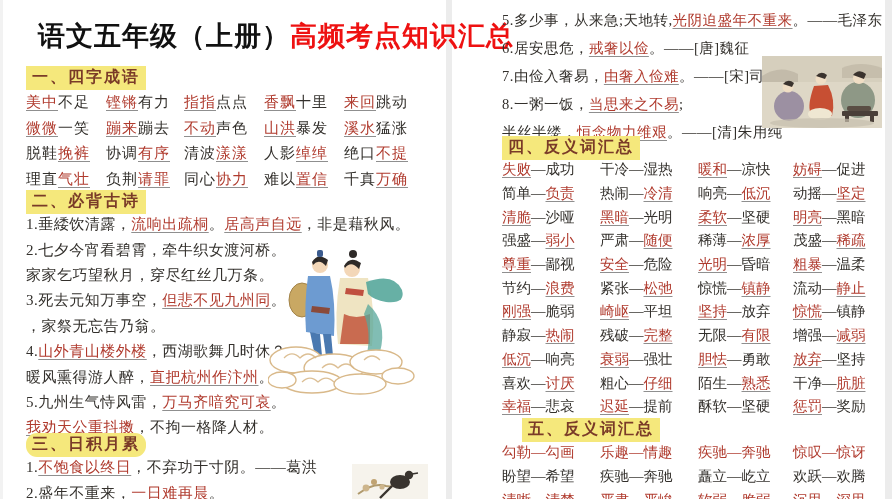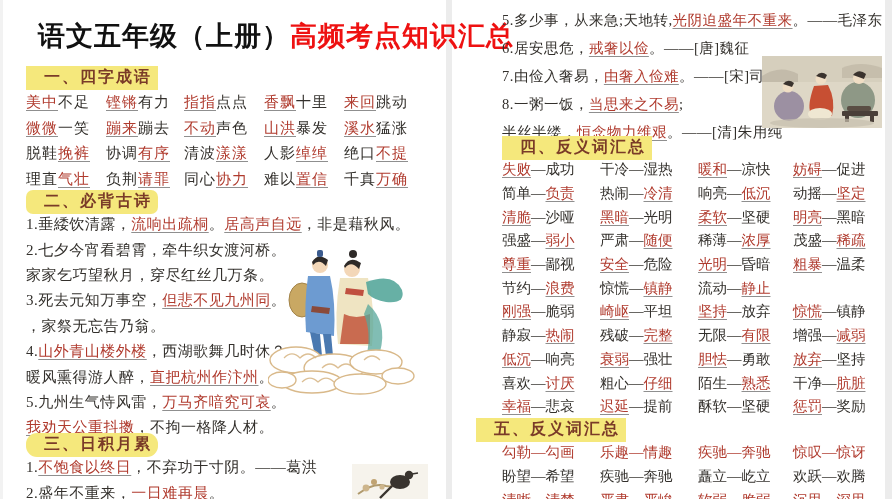--- a/index.html
+++ b/index.html
@@ -23,21 +23,21 @@
 
   #title{
     position:absolute;left:38px;top:18px;font-family:"Liberation Sans","DejaVu Sans",sans-serif;
     font-weight:bold;font-size:27px;letter-spacing:1px;white-space:nowrap;
   }
   #title .t-red{color:var(--title-red);}
   #title .t-black{color:#111;}
 
   .sec-h{
     position:absolute;background:var(--hl);color:var(--hl-text);
-    font-weight:bold;font-size:16px;padding:1px 6px 2px 18px;letter-spacing:2px;white-space:nowrap;
+    font-weight:bold;font-size:16px;padding:1px 6px 2px 6px;letter-spacing:2px;white-space:nowrap;
   }
 
   .sg{white-space:pre;}
   .sg.b{color:var(--ink);}
   .sg.r{color:var(--red);}
   .sg.ru{color:var(--red);text-decoration:underline;text-decoration-color:var(--ul);text-decoration-thickness:1px;text-underline-offset:3px;}
 
   #idiom-grid{position:absolute;left:26px;top:90px;font-size:15px;letter-spacing:1px;}
   #idiom-grid .row{display:flex;height:25.5px;align-items:center;}
   #idiom-grid .cell{width:80px;}
@@ -104,21 +104,21 @@
       </div>
       <div class="row">
         <div class="cell"><span class="sg b">理直</span><span class="sg ru">气壮</span></div>
         <div class="cell"><span class="sg b">负荆</span><span class="sg ru">请罪</span></div>
         <div class="cell"><span class="sg b">同心</span><span class="sg ru">协力</span></div>
         <div class="cell"><span class="sg b">难以</span><span class="sg ru">置信</span></div>
         <div class="cell"><span class="sg b">千真</span><span class="sg ru">万确</span></div>
       </div>
     </div>
 
-  <div class="sec-h" style="left:26px;top:190px;border-radius:7px;">二、必背古诗</div>
+  <div class="sec-h" style="left:26px;top:190px;">二、必背古诗</div>
   <div id="poem-lines">
       <div class="line">
         <span class="sg b">1.垂緌饮清露，</span>
         <span class="sg ru">流响出疏桐</span>
         <span class="sg b">。</span>
         <span class="sg ru">居高声自远</span>
         <span class="sg b">，非是藉秋风。</span>
       </div>
       <div class="line">
         <span class="sg b">2.七夕今宵看碧霄，牵牛织女渡河桥。</span>
@@ -225,20 +225,21 @@
         <div class="tcell"><span class="sg b">茂盛—</span><span class="sg ru">稀疏</span></div>
       </div>
       <div class="trow">
         <div class="tcell"><span class="sg ru">尊重</span><span class="sg b">—鄙视</span></div>
         <div class="tcell"><span class="sg ru">安全</span><span class="sg b">—危险</span></div>
         <div class="tcell"><span class="sg ru">光明</span><span class="sg b">—昏暗</span></div>
         <div class="tcell"><span class="sg ru">粗暴</span><span class="sg b">—温柔</span></div>
       </div>
       <div class="trow">
         <div class="tcell"><span class="sg b">节约—</span><span class="sg ru">浪费</span></div>
+        <div class="tcell"><span class="sg b">紧张—</span><span class="sg ru">松弛</span></div>
         <div class="tcell"><span class="sg b">惊慌—</span><span class="sg ru">镇静</span></div>
         <div class="tcell"><span class="sg b">流动—</span><span class="sg ru">静止</span></div>
       </div>
       <div class="trow">
         <div class="tcell"><span class="sg ru">刚强</span><span class="sg b">—脆弱</span></div>
         <div class="tcell"><span class="sg ru">崎岖</span><span class="sg b">—平坦</span></div>
         <div class="tcell"><span class="sg ru">坚持</span><span class="sg b">—放弃</span></div>
         <div class="tcell"><span class="sg ru">惊慌</span><span class="sg b">—镇静</span></div>
       </div>
       <div class="trow">
@@ -260,21 +261,21 @@
         <div class="tcell"><span class="sg b">干净—</span><span class="sg ru">肮脏</span></div>
       </div>
       <div class="trow">
         <div class="tcell"><span class="sg ru">幸福</span><span class="sg b">—悲哀</span></div>
         <div class="tcell"><span class="sg ru">迟延</span><span class="sg b">—提前</span></div>
         <div class="tcell"><span class="sg b">酥软—坚硬</span></div>
         <div class="tcell"><span class="sg ru">惩罚</span><span class="sg b">—奖励</span></div>
       </div>
     </div>
 
-  <div class="sec-h" style="left:476px;top:418px;">五、反义词汇总</div>
+  <div class="sec-h" style="left:522px;top:418px;">五、反义词汇总</div>
   <div id="synonym-table">
       <div class="trow">
         <div class="tcell"><span class="sg r">勾勒—勾画</span></div>
         <div class="tcell"><span class="sg r">乐趣—情趣</span></div>
         <div class="tcell"><span class="sg r">疾驰—奔驰</span></div>
         <div class="tcell"><span class="sg r">惊叹—惊讶</span></div>
       </div>
       <div class="trow">
         <div class="tcell"><span class="sg b">盼望—希望</span></div>
         <div class="tcell"><span class="sg b">疾驰—奔驰</span></div>

